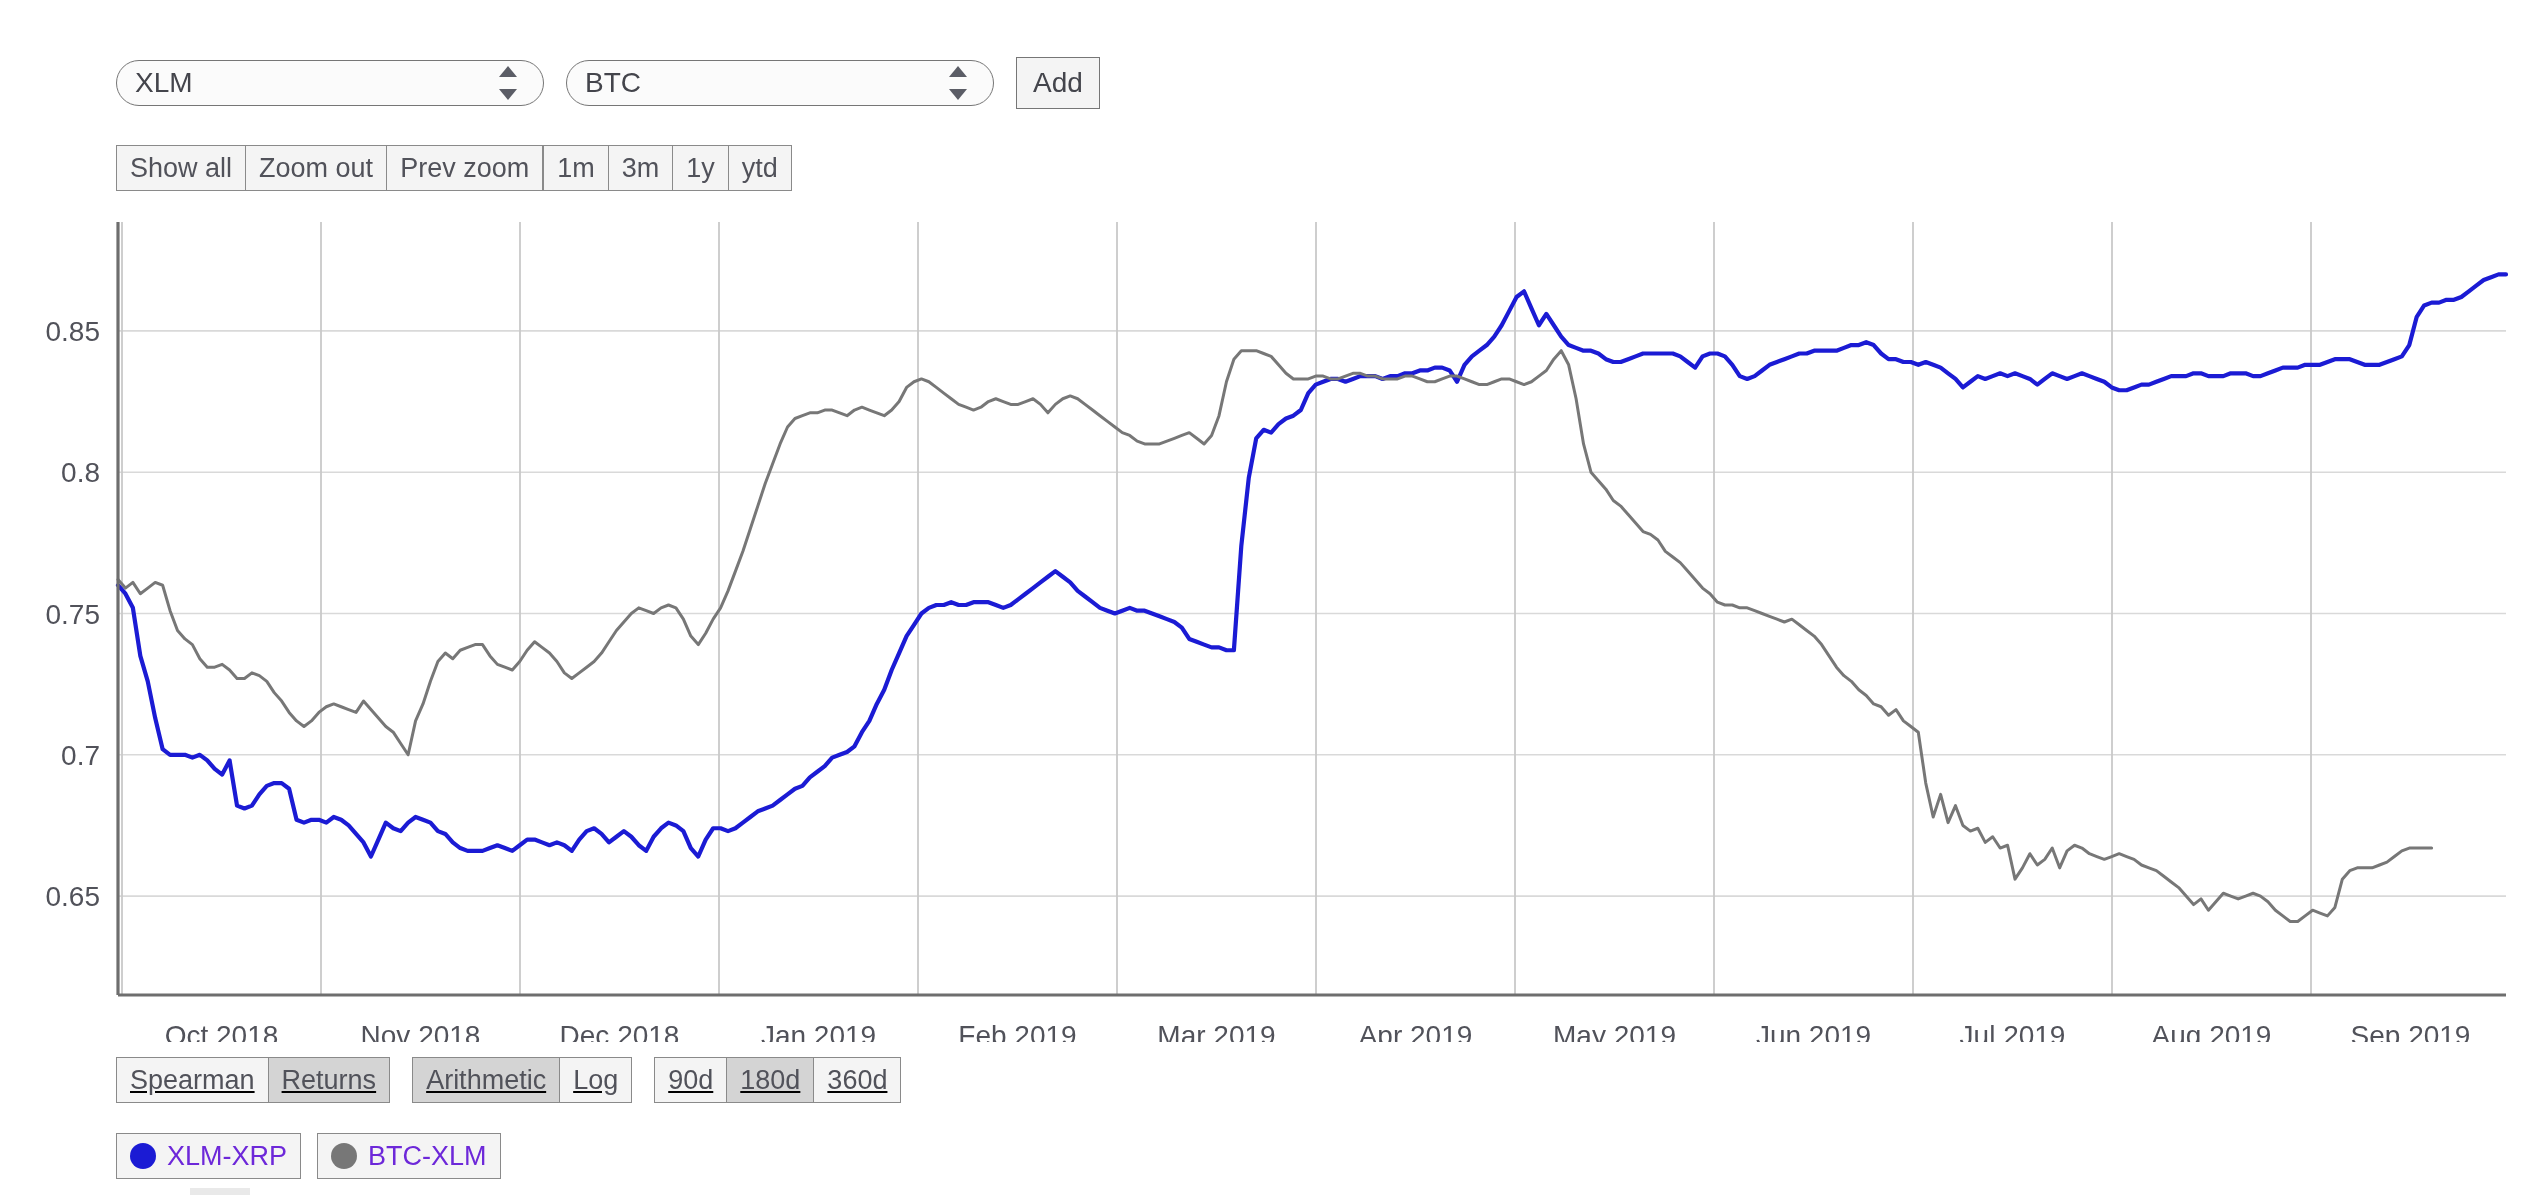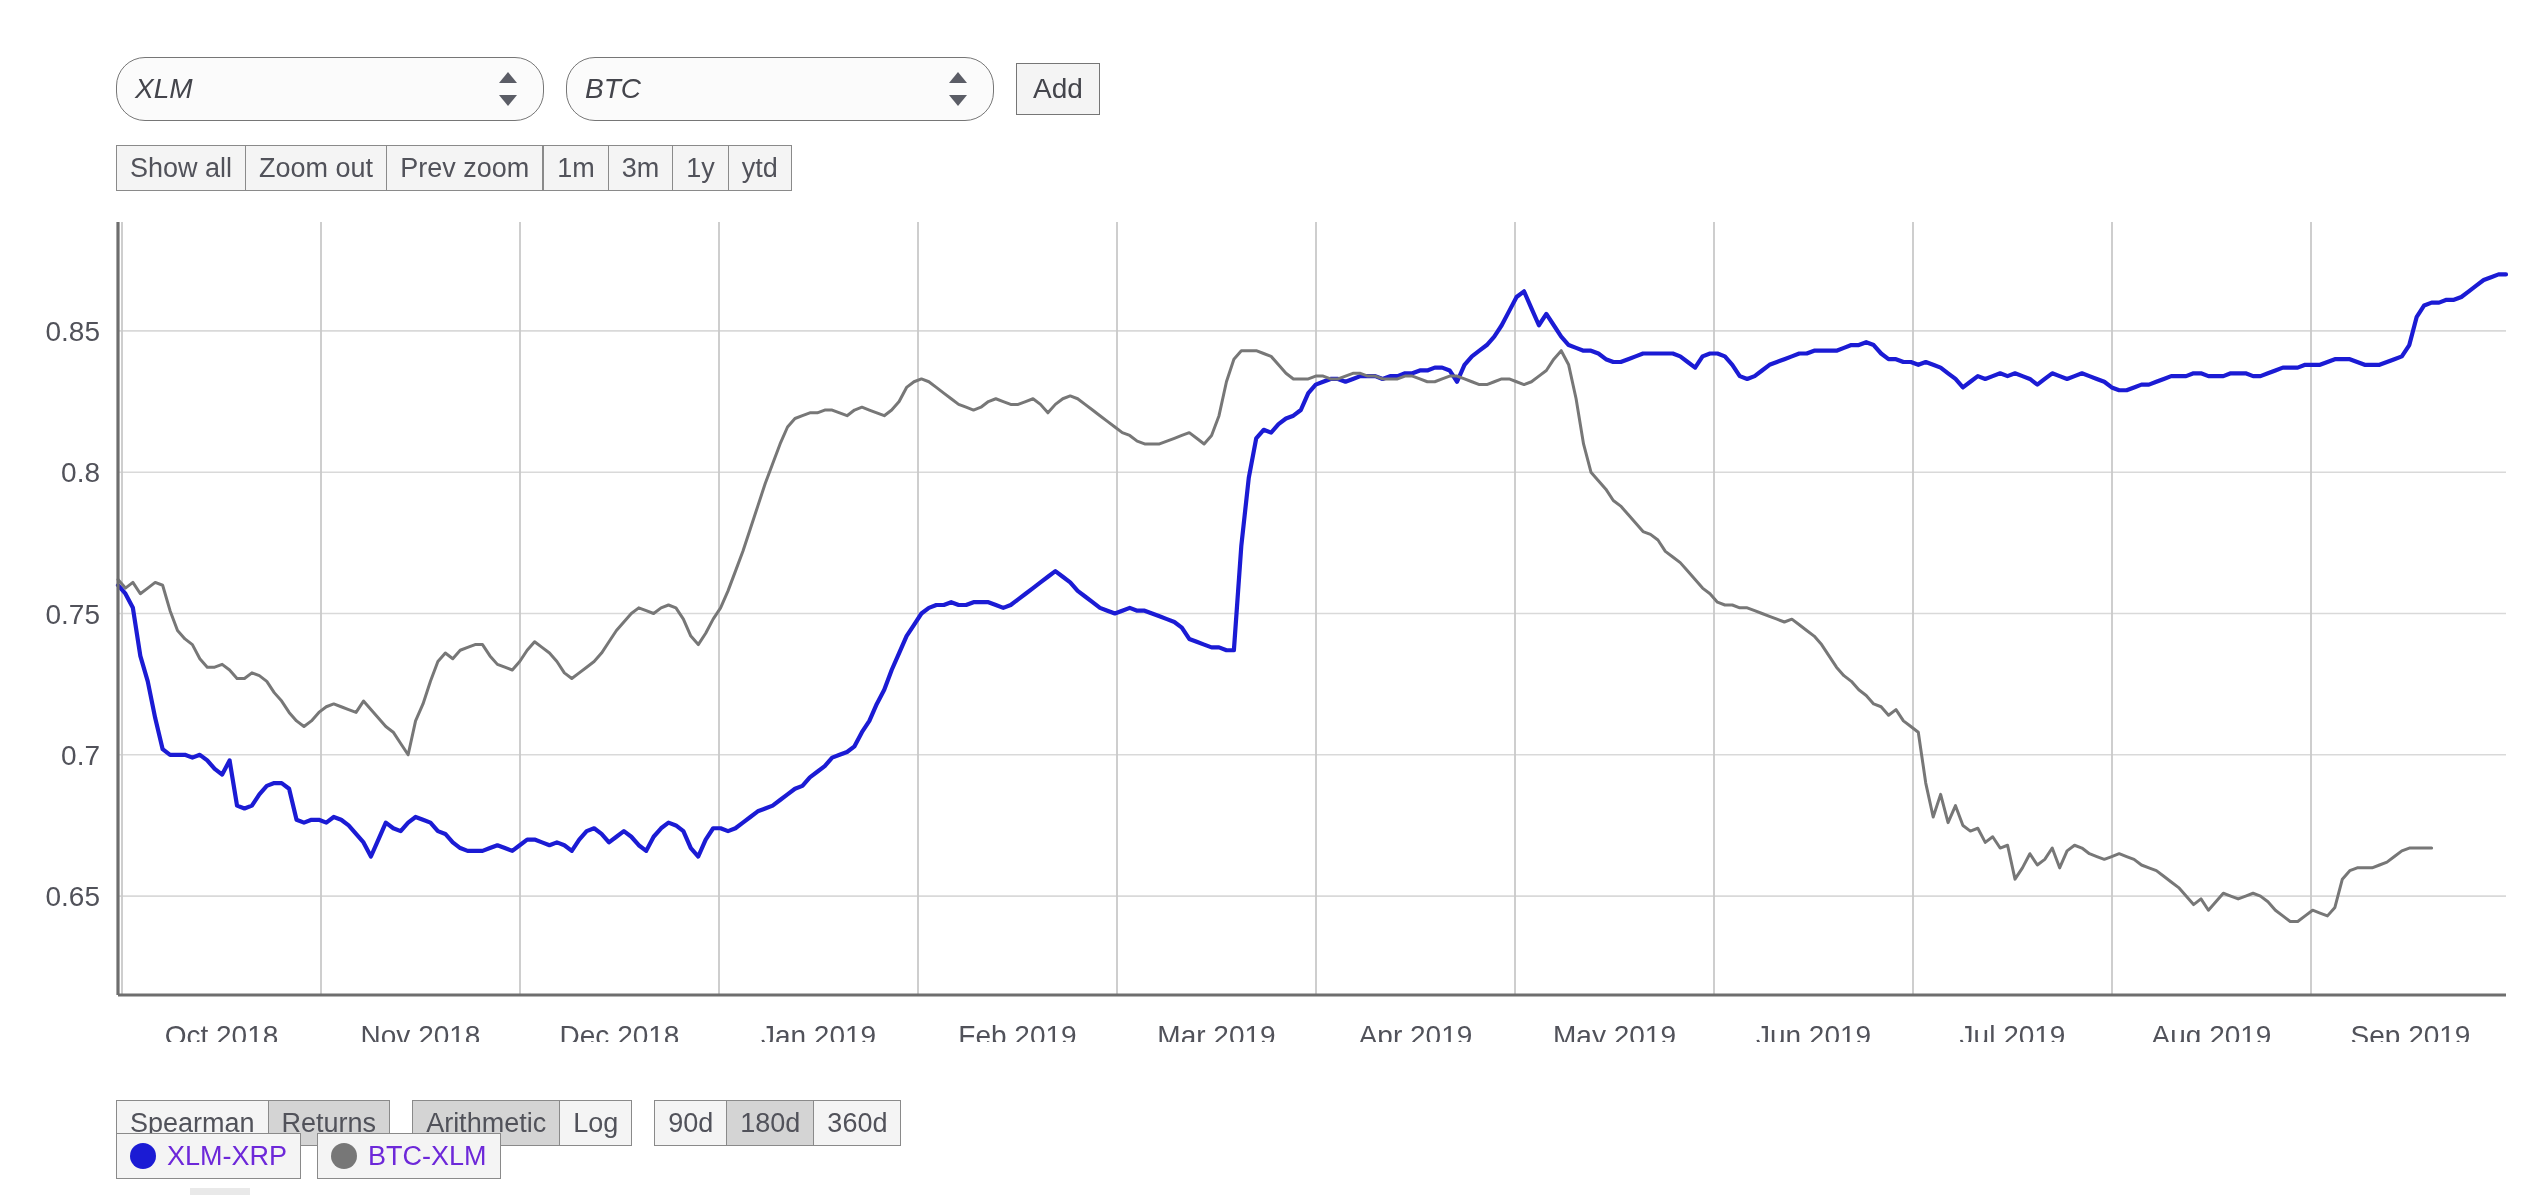--- a/index.html
+++ b/index.html
@@ -22,32 +22,31 @@
     position: absolute;
     left: 116px;
     top: 57px;
     display: flex;
     align-items: center;
     gap: 0;
   }
   .native-select {
     position: relative;
     width: 428px;
-    height: 64px;
+    height: 46px;
     border: 1.6px solid #767676;
     border-radius: 29px;
     background: #fbfbfb;
     display: flex;
     align-items: center;
     padding: 0 18px;
     font-size: 28px;
     color: #44454c;
     margin-right: 22px;
     cursor: pointer;
-    font-style: italic;
   }
   .native-select .sel-label { flex: 1; line-height: 1; }
   .spinner-icon {
     width: 18px; height: 34px;
     display: flex; flex-direction: column;
     justify-content: space-between;
     align-items: center;
     margin-right: 8px;
   }
   .spinner-icon i {
@@ -106,24 +105,25 @@
     top: 222px;
     width: 2522px;
     height: 820px;
   }
   .chart-svg { display: block; }
 
   
   .toggle-row {
     position: absolute;
     left: 116px;
-    top: 1100px;
+    top: 1057px;
     display: flex;
     align-items: flex-start;
     gap: 22px;
+    text-decoration: underline;
   }
   .legend-row {
     position: absolute;
     left: 116px;
     top: 1133px;
     display: flex;
     gap: 16px;
   }
   .legend-item {
     height: 46px;

